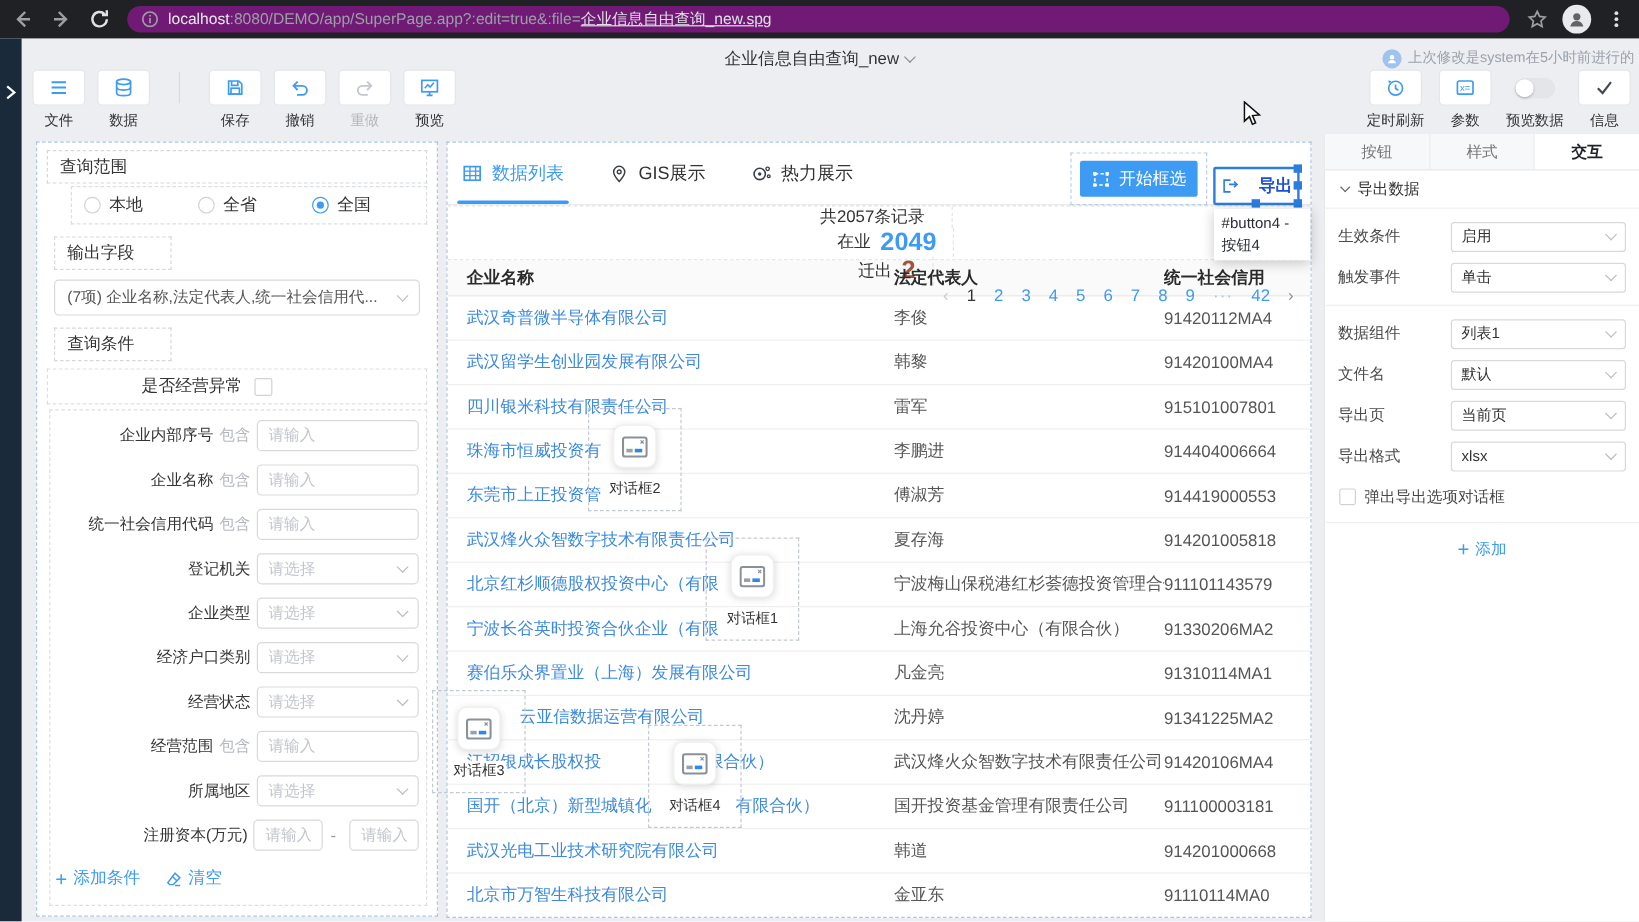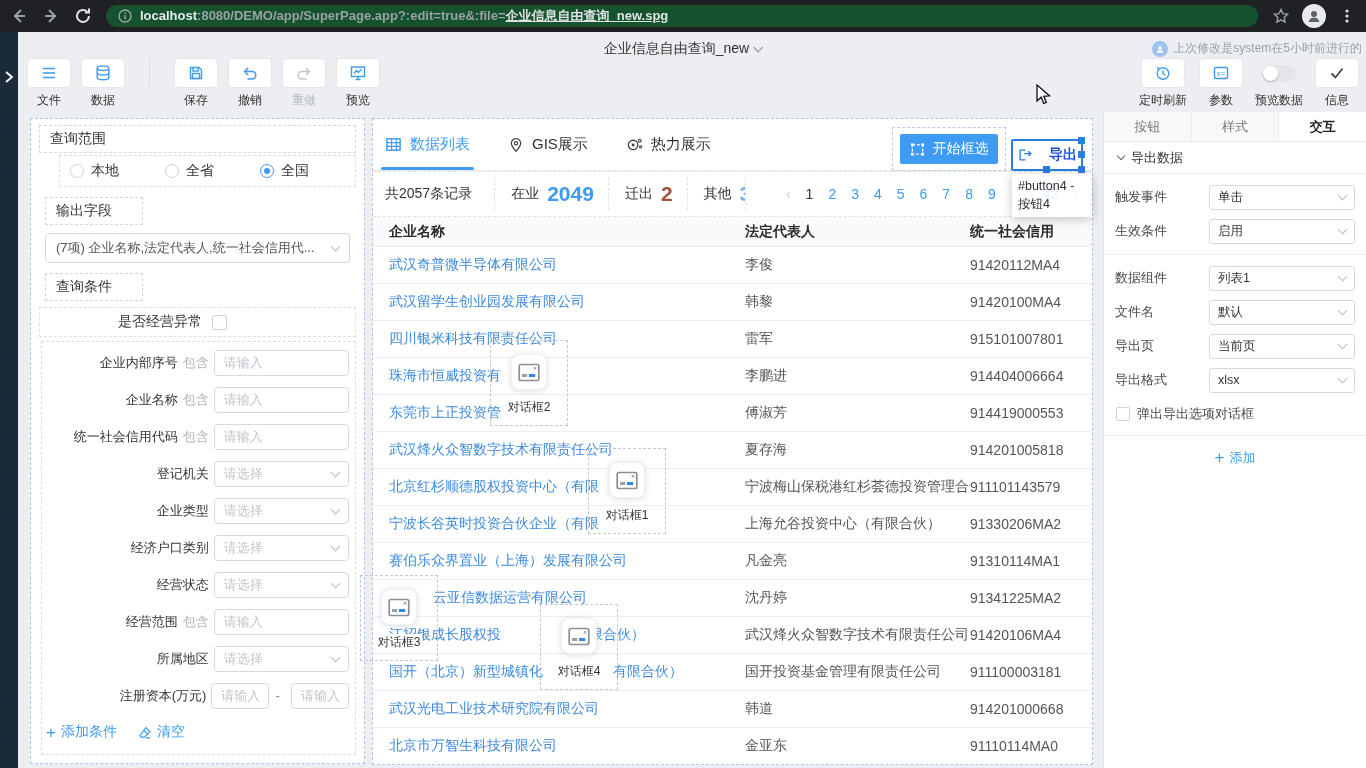--- a/index.html
+++ b/index.html
@@ -5,21 +5,21 @@
   :root{
     --accent:#3d9bf3; --link:#3c89dd; --brown:#a2543b;
   }
   *{box-sizing:border-box;margin:0;padding:0;font-family:"Liberation Sans","DejaVu Sans",sans-serif;}
   html,body{width:1366px;height:768px;overflow:hidden;}
   .screen{position:relative;width:1366px;height:768px;background:#eceef1;font-size:14px;color:#333;}
 
   
   .browser-bar{position:absolute;left:0;top:0;width:1366px;height:32px;background:#202124;display:flex;align-items:center;padding:0 10px;gap:14px;}
   .nav-ic{width:18px;height:18px;flex:0 0 auto;}
-  .url-pill{flex:1;height:22px;border-radius:11px;background:#14532d;display:flex;align-items:center;padding:0 12px;gap:8px;overflow:hidden;white-space:nowrap;font-weight:bold;}
+  .url-pill{flex:1;height:22px;border-radius:11px;background:#701a75;display:flex;align-items:center;padding:0 12px;gap:8px;overflow:hidden;white-space:nowrap;}
   .url-text{font-size:13px;color:#9aa0a6;}
   .url-text .host{color:#e8eaed;}
   .url-text .file{color:#dfe1e5;text-decoration:underline;}
   .chrome-right{display:flex;align-items:center;gap:12px;}
   .avatar-circle{width:24px;height:24px;border-radius:50%;background:#e8eaed;display:flex;align-items:center;justify-content:center;}
 
   
   .left-strip{position:absolute;left:0;top:32px;width:18px;height:736px;background:#1b2a3a;}
   .left-strip svg{position:absolute;left:3px;top:38px;}
 
@@ -80,21 +80,21 @@
   .tabbar{position:relative;height:52px;border-bottom:1px solid #ececec;display:flex;align-items:center;padding-left:12px;gap:38px;}
   .ctab{position:relative;height:100%;display:flex;align-items:center;gap:8px;font-size:15px;color:#333;cursor:pointer;}
   .ctab.act{color:var(--accent);}
   .ctab.act::after{content:"";position:absolute;left:-4px;right:-4px;bottom:0;height:3px;background:var(--accent);border-radius:2px;}
   .marq-wrap{position:absolute;left:519px;top:8px;width:114px;height:44px;border:1px dashed #b9cfe8;display:flex;align-items:center;justify-content:center;}
   .btn-marquee{width:98px;height:30px;background:var(--accent);border-radius:2px;color:#fff;font-size:14px;display:flex;align-items:center;justify-content:center;gap:8px;cursor:pointer;}
   .btn-export{position:absolute;left:638px;top:20px;width:72px;height:32px;background:#fff;border:2px solid #2b7de0;border-radius:2px;color:#1d4ed8;font-size:14px;display:flex;align-items:center;justify-content:center;gap:16px;cursor:pointer;font-weight:bold;}
   .h{position:absolute;width:7px;height:7px;background:#2b7de0;}
   .h.tr{right:-4px;top:-4px;} .h.rm{right:-4px;top:50%;margin-top:-4px;} .h.br{right:-4px;bottom:-4px;} .h.bm{left:50%;bottom:-4px;margin-left:-4px;}
 
-  .statsbar{height:46px;border-top:1px dashed #dde1e6;border-bottom:1px dashed #dde1e6;display:flex;align-items:center;padding-left:12px;}
+  .statsbar{height:46px;border-top:1px dashed #dde1e6;border-bottom:1px dashed #dde1e6;display:flex;align-items:center;padding-left:12px;flex-direction:column;}
   .stat-cell{height:32px;display:flex;align-items:center;border-right:1px dashed #e0e3e8;padding:0 14px 0 16px;gap:8px;white-space:nowrap;}
   .stat-cell:first-child{padding-left:0;padding-right:22px;}
   .stat-lab{font-size:14px;color:#333;}
   .stat-val{font-size:21px;font-weight:bold;}
   .sv-blue{color:var(--accent);}
   .sv-brown{color:var(--brown);}
   .sv-lblue{color:#6fb0ee;}
   .stat-cell.clip{width:58px;overflow:hidden;padding-right:0;}
   .pagination{margin-left:auto;display:flex;gap:15px;align-items:center;padding-right:14px;font-size:14px;}
   .pg{color:var(--accent);cursor:pointer;}
@@ -672,30 +672,30 @@
         <div class="rp-tab">样式</div>
         <div class="rp-tab act">交互</div>
       </div>
     <div class="rp-sec">
       <i class="sec-caret"></i>
       <span>导出数据</span>
     </div>
     <div style="padding-top:6px;">
 
     <div class="rp-field">
+        <span class="fl">生效条件</span>
+        <div class="rp-ctrl">
+          <span>启用</span>
+          <i class="caret"></i>
+        </div>
+      </div>
+        <div class="rp-field">
         <span class="fl">触发事件</span>
         <div class="rp-ctrl">
           <span>单击</span>
-          <i class="caret"></i>
-        </div>
-      </div>
-        <div class="rp-field">
-        <span class="fl">生效条件</span>
-        <div class="rp-ctrl">
-          <span>启用</span>
           <i class="caret"></i>
         </div>
       </div>
       </div>
     <div class="rp-div"></div>
     <div>
 
     <div class="rp-field">
         <span class="fl">数据组件</span>
         <div class="rp-ctrl">

